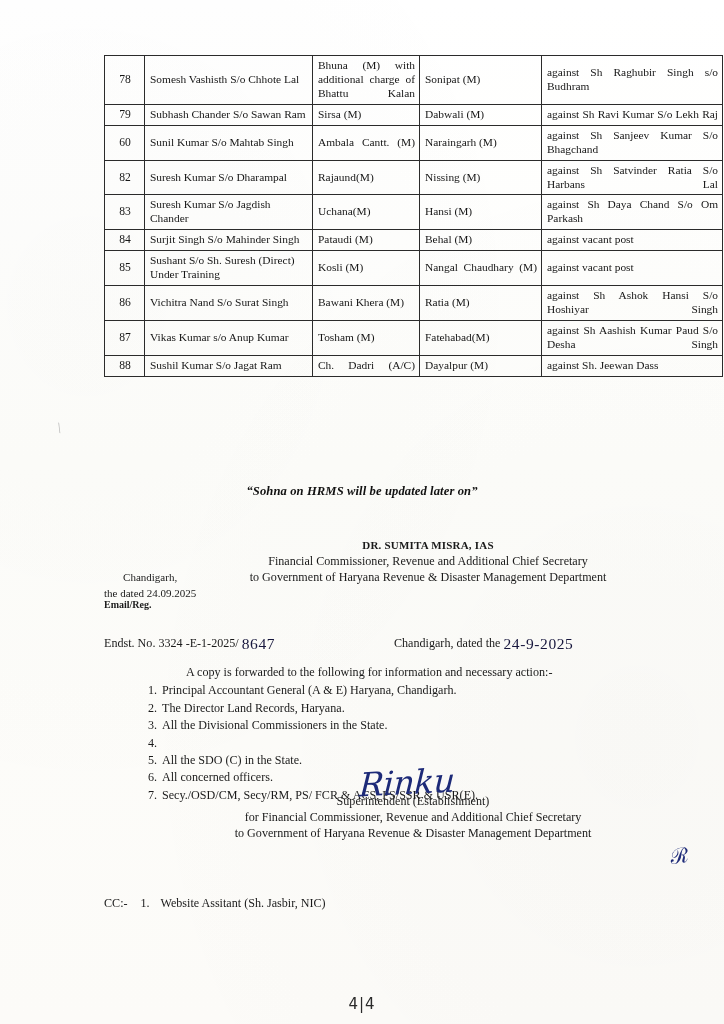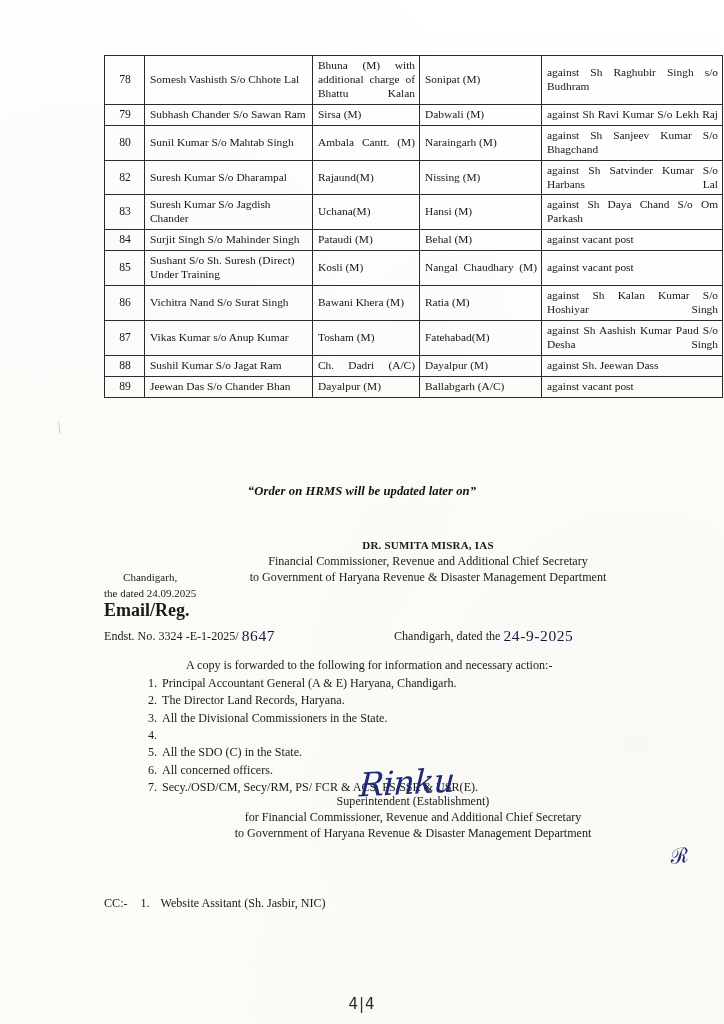--- a/index.html
+++ b/index.html
@@ -124,22 +124,22 @@
   .endorse {
     position: absolute;
     left: 104px;
     top: 598px;
     width: 576px;
     font-size: 12.1px;
     line-height: 1.42;
   }
   .email-reg {
     font-weight: bold;
-    font-size: 18px;
-    margin-bottom: 0;
+    font-size: 10px;
+    margin-bottom: 19px;
   }
   .endst-row {
     position: relative;
     height: 20px;
     white-space: nowrap;
   }
   .endst-label { display: inline; }
   .hand {
     font-family: Liberation Serif, serif;
     color: #16163c;
@@ -249,32 +249,32 @@
           <td class="c-remark just">against Sh Raghubir Singh s/o Budhram</td>
         </tr>
         <tr>
           <td class="c-sr">79</td>
           <td class="c-name">Subhash Chander S/o Sawan Ram</td>
           <td class="c-from nojust">Sirsa (M)</td>
           <td class="c-to">Dabwali (M)</td>
           <td class="c-remark just">against Sh Ravi Kumar S/o Lekh Raj</td>
         </tr>
         <tr>
-          <td class="c-sr">80</td>
+          <td class="c-sr">60</td>
           <td class="c-name">Sunil Kumar S/o Mahtab Singh</td>
           <td class="c-from">Ambala Cantt. (M)</td>
           <td class="c-to">Naraingarh (M)</td>
           <td class="c-remark just">against Sh Sanjeev Kumar S/o Bhagchand</td>
         </tr>
         <tr>
           <td class="c-sr">82</td>
           <td class="c-name">Suresh Kumar S/o Dharampal</td>
           <td class="c-from nojust">Rajaund(M)</td>
           <td class="c-to">Nissing (M)</td>
-          <td class="c-remark just">against Sh Satvinder Kumar S/o Harbans Lal</td>
+          <td class="c-remark just">against Sh Satvinder Ratia S/o Harbans Lal</td>
         </tr>
         <tr>
           <td class="c-sr">83</td>
           <td class="c-name">Suresh Kumar S/o Jagdish Chander</td>
           <td class="c-from nojust">Uchana(M)</td>
           <td class="c-to">Hansi (M)</td>
           <td class="c-remark just">against Sh Daya Chand S/o Om Parkash</td>
         </tr>
         <tr>
           <td class="c-sr">84</td>
@@ -288,48 +288,41 @@
           <td class="c-name">Sushant S/o Sh. Suresh (Direct) Under Training</td>
           <td class="c-from nojust">Kosli (M)</td>
           <td class="c-to just">Nangal Chaudhary (M)</td>
           <td class="c-remark">against vacant post</td>
         </tr>
         <tr>
           <td class="c-sr">86</td>
           <td class="c-name">Vichitra Nand S/o Surat Singh</td>
           <td class="c-from nojust">Bawani Khera (M)</td>
           <td class="c-to">Ratia (M)</td>
-          <td class="c-remark just">against Sh Kalan Kumar S/o Hoshiyar Singh</td>
+          <td class="c-remark just">against Sh Ashok Hansi S/o Hoshiyar Singh</td>
         </tr>
         <tr>
           <td class="c-sr">87</td>
           <td class="c-name">Vikas Kumar s/o Anup Kumar</td>
           <td class="c-from nojust">Tosham (M)</td>
           <td class="c-to">Fatehabad(M)</td>
           <td class="c-remark just">against Sh Aashish Kumar Paud S/o Desha Singh</td>
         </tr>
         <tr>
           <td class="c-sr">88</td>
           <td class="c-name">Sushil Kumar S/o Jagat Ram</td>
           <td class="c-from">Ch. Dadri (A/C)</td>
           <td class="c-to">Dayalpur (M)</td>
           <td class="c-remark">against Sh. Jeewan Dass</td>
         </tr>
-        <tr>
-          <td class="c-sr">89</td>
-          <td class="c-name">Jeewan Das S/o Chander Bhan</td>
-          <td class="c-from nojust">Dayalpur (M)</td>
-          <td class="c-to">Ballabgarh (A/C)</td>
-          <td class="c-remark">against vacant post</td>
-        </tr>
       </tbody>
     </table>
   </div>
 
-  <div class="hrms-note">“Order on HRMS will be updated later on”</div>
+  <div class="hrms-note">“Sohna on HRMS will be updated later on”</div>
 
   <div class="sign-block">
     <div class="sign-officer">
       <div class="officer-name">DR. SUMITA MISRA, IAS</div>
       <div>Financial Commissioner, Revenue and Additional Chief Secretary</div>
       <div>to Government of Haryana Revenue &amp; Disaster Management Department</div>
     </div>
   </div>
   <div class="place-date">
     <div>Chandigarh,</div>

